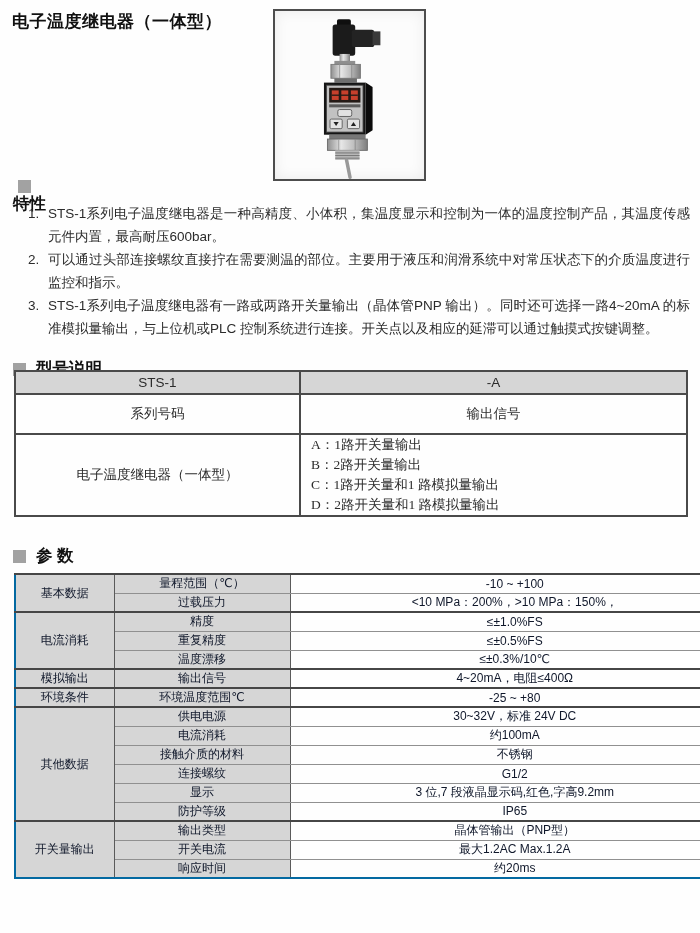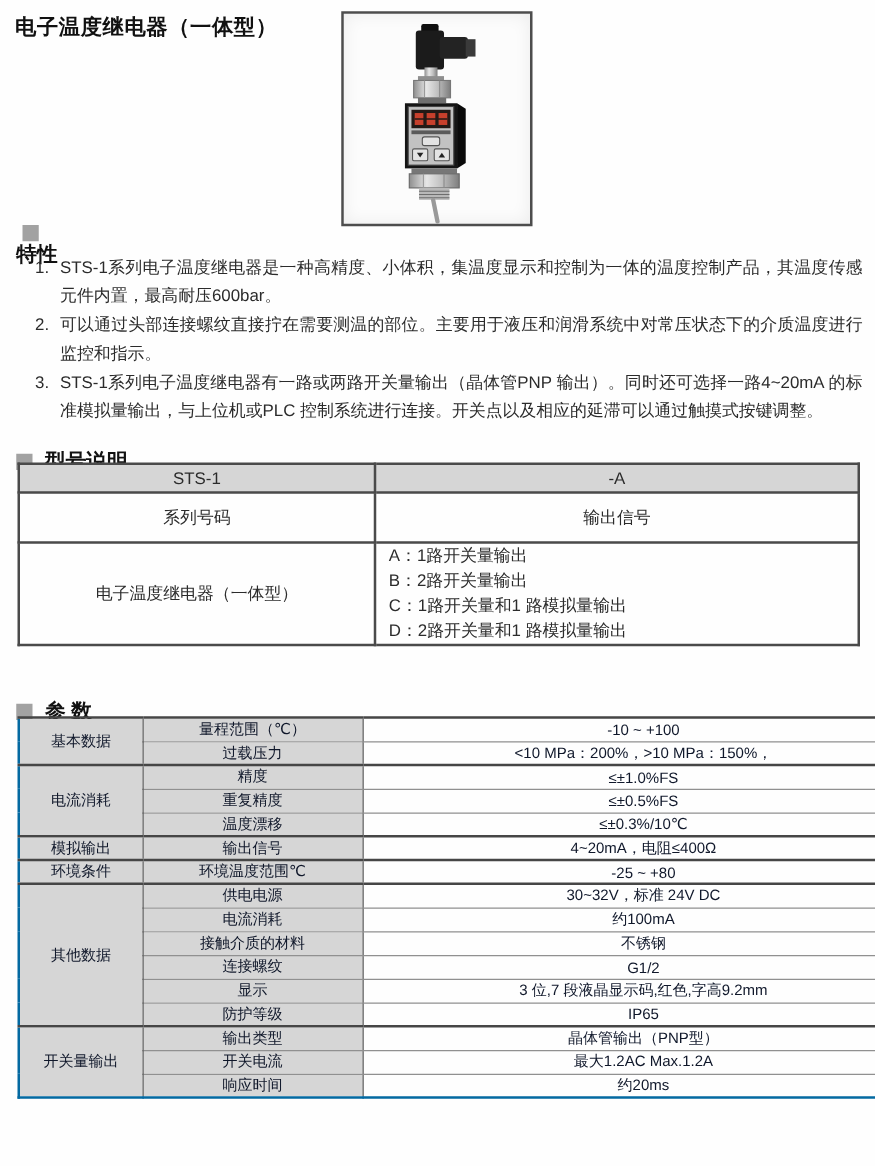--- a/index.html
+++ b/index.html
@@ -40,21 +40,21 @@
     position:absolute; left:14px; top:370px; width:672px;
     font-size:13.5px; color:#2b2b2b;
   }
   .t1 td { border:2px solid #4a4a4a; text-align:center; vertical-align:middle; }
   .t1 .c1 { width:285px; }
   .t1 .c2 { width:387px; }
   .t1 tr.hd td { background:#d6d6d6; height:23px; }
   .t1 tr.sub td { height:40px; }
   .t1 tr.big td { height:80px; }
   .t1 td.opts { text-align:left; padding-left:10px; }
-  .t1 td.opts div { line-height:20px; }
+  .t1 td.opts div { line-height:20px;font-family:Liberation Serif, serif; }
 
   
   .t2 {
     position:absolute; left:14px; top:573px; width:672px;
     font-size:12px; color:#0f172a;
     border:2px solid #0369a1;
   }
   .t2 td {
     height:19px; text-align:center; vertical-align:middle;
     border-top:1px solid #909090; border-bottom:1px solid #909090;
@@ -167,21 +167,21 @@
       <td class="opts">
         <div>A：1路开关量输出</div>
         <div>B：2路开关量输出</div>
         <div>C：1路开关量和1 路模拟量输出</div>
         <div>D：2路开关量和1 路模拟量输出</div>
       </td>
     </tr>
   </tbody>
     </table>
 
-  <div class="sec-head" style="top:558px;">
+  <div class="sec-head" style="top:545px;">
     <span class="sec-sq"></span>
     <span class="sec-label">参 数</span>
   </div>
   <table class="t2">
     <tbody>
         <tr class="gs">
       <td class="c1 cat" rowspan="2">基本数据</td>
       <td class="c2 lab">量程范围（℃）</td>
       <td class="c3 val">-10 ~ +100</td>
     </tr>

